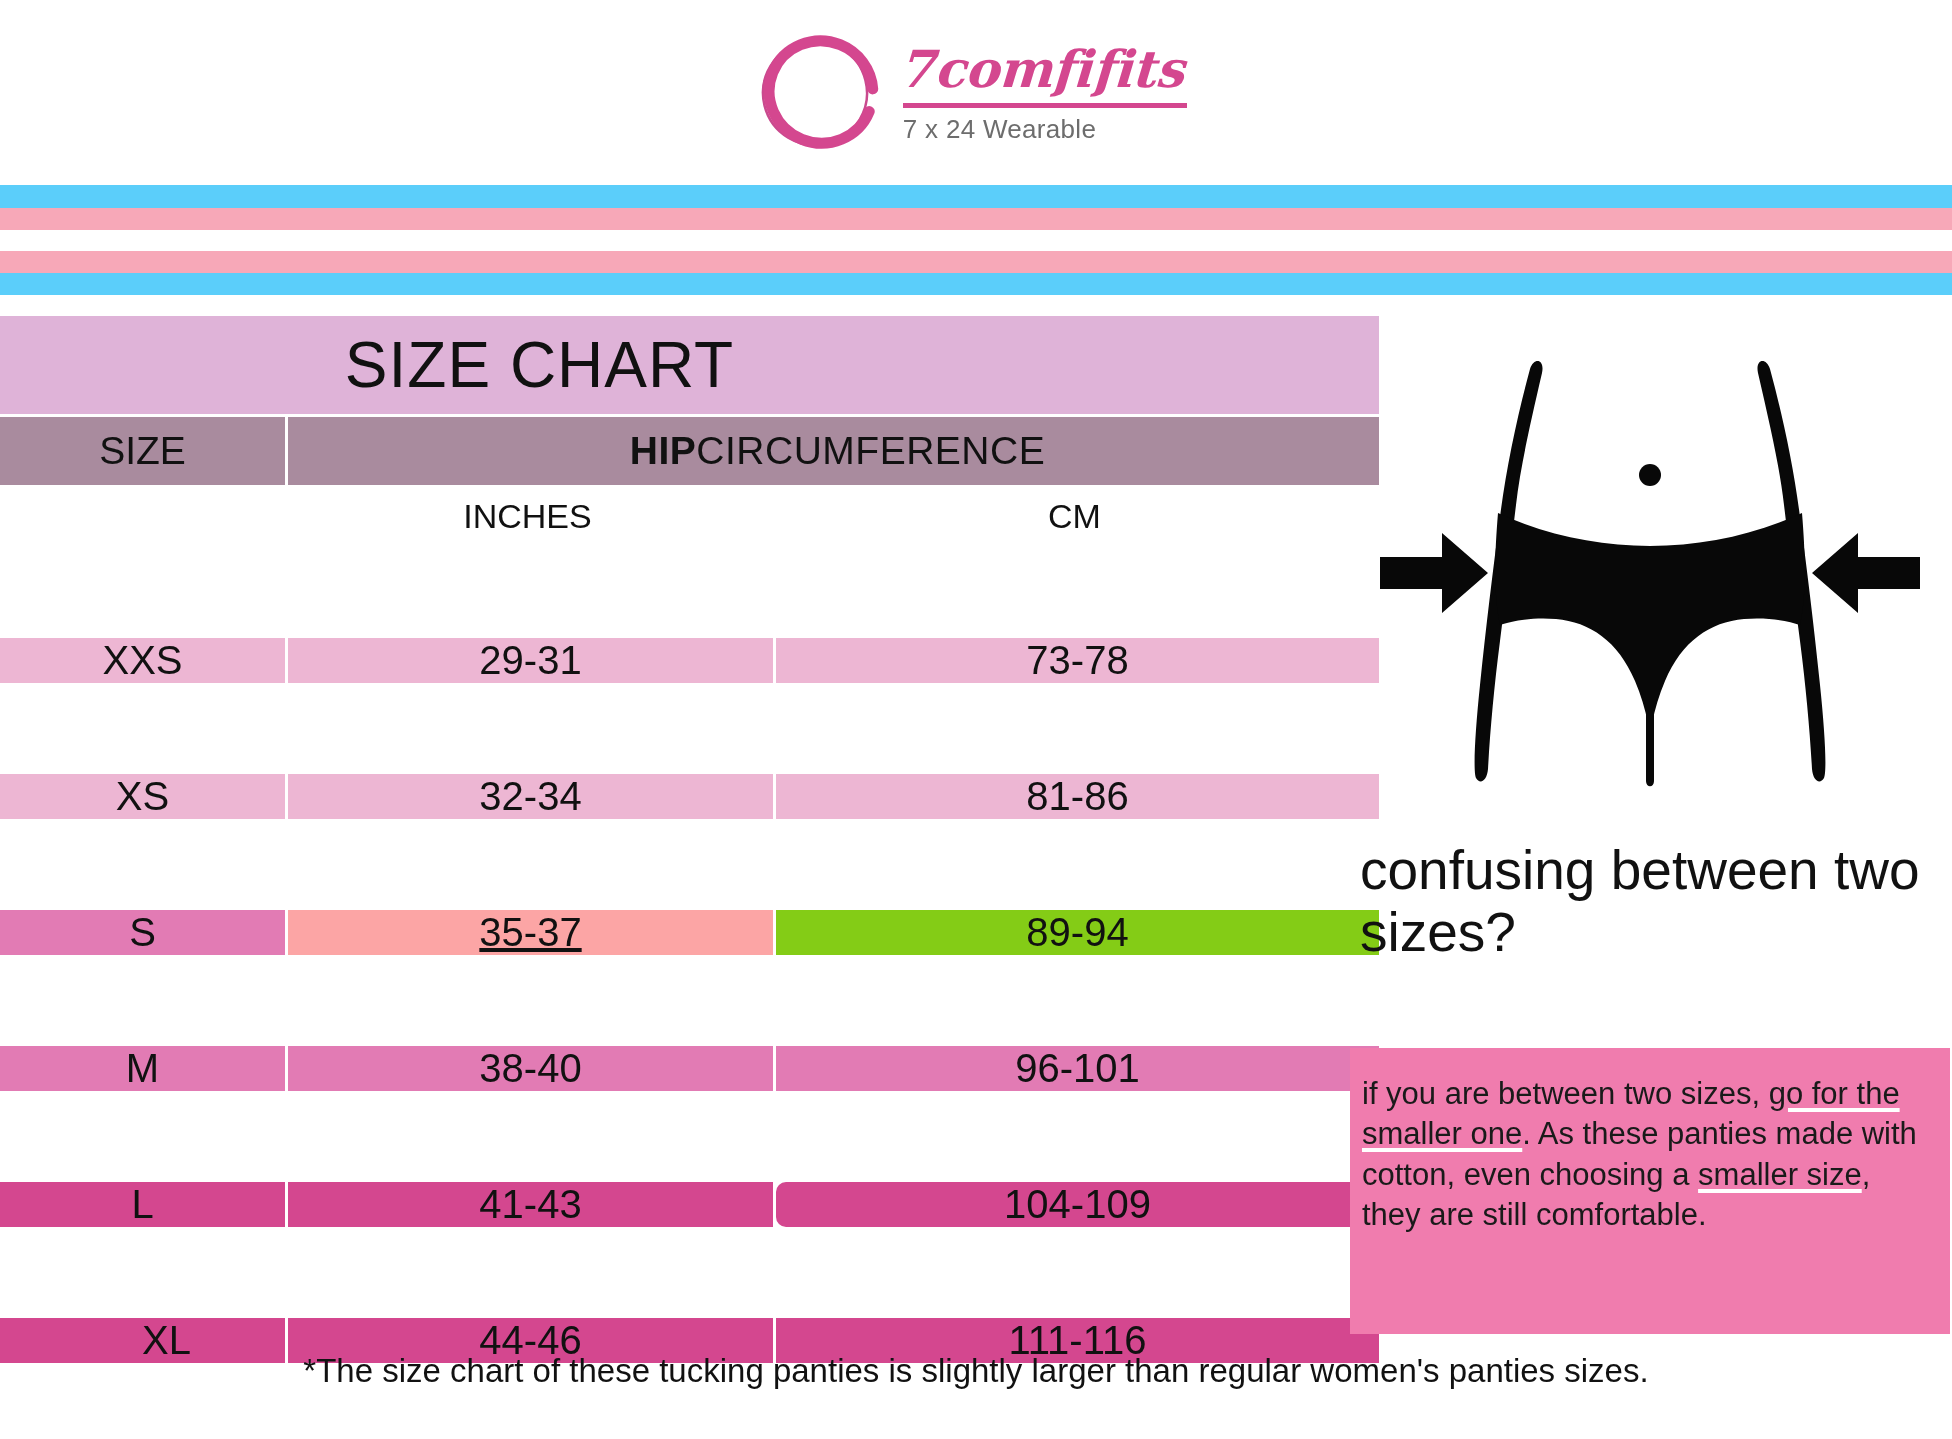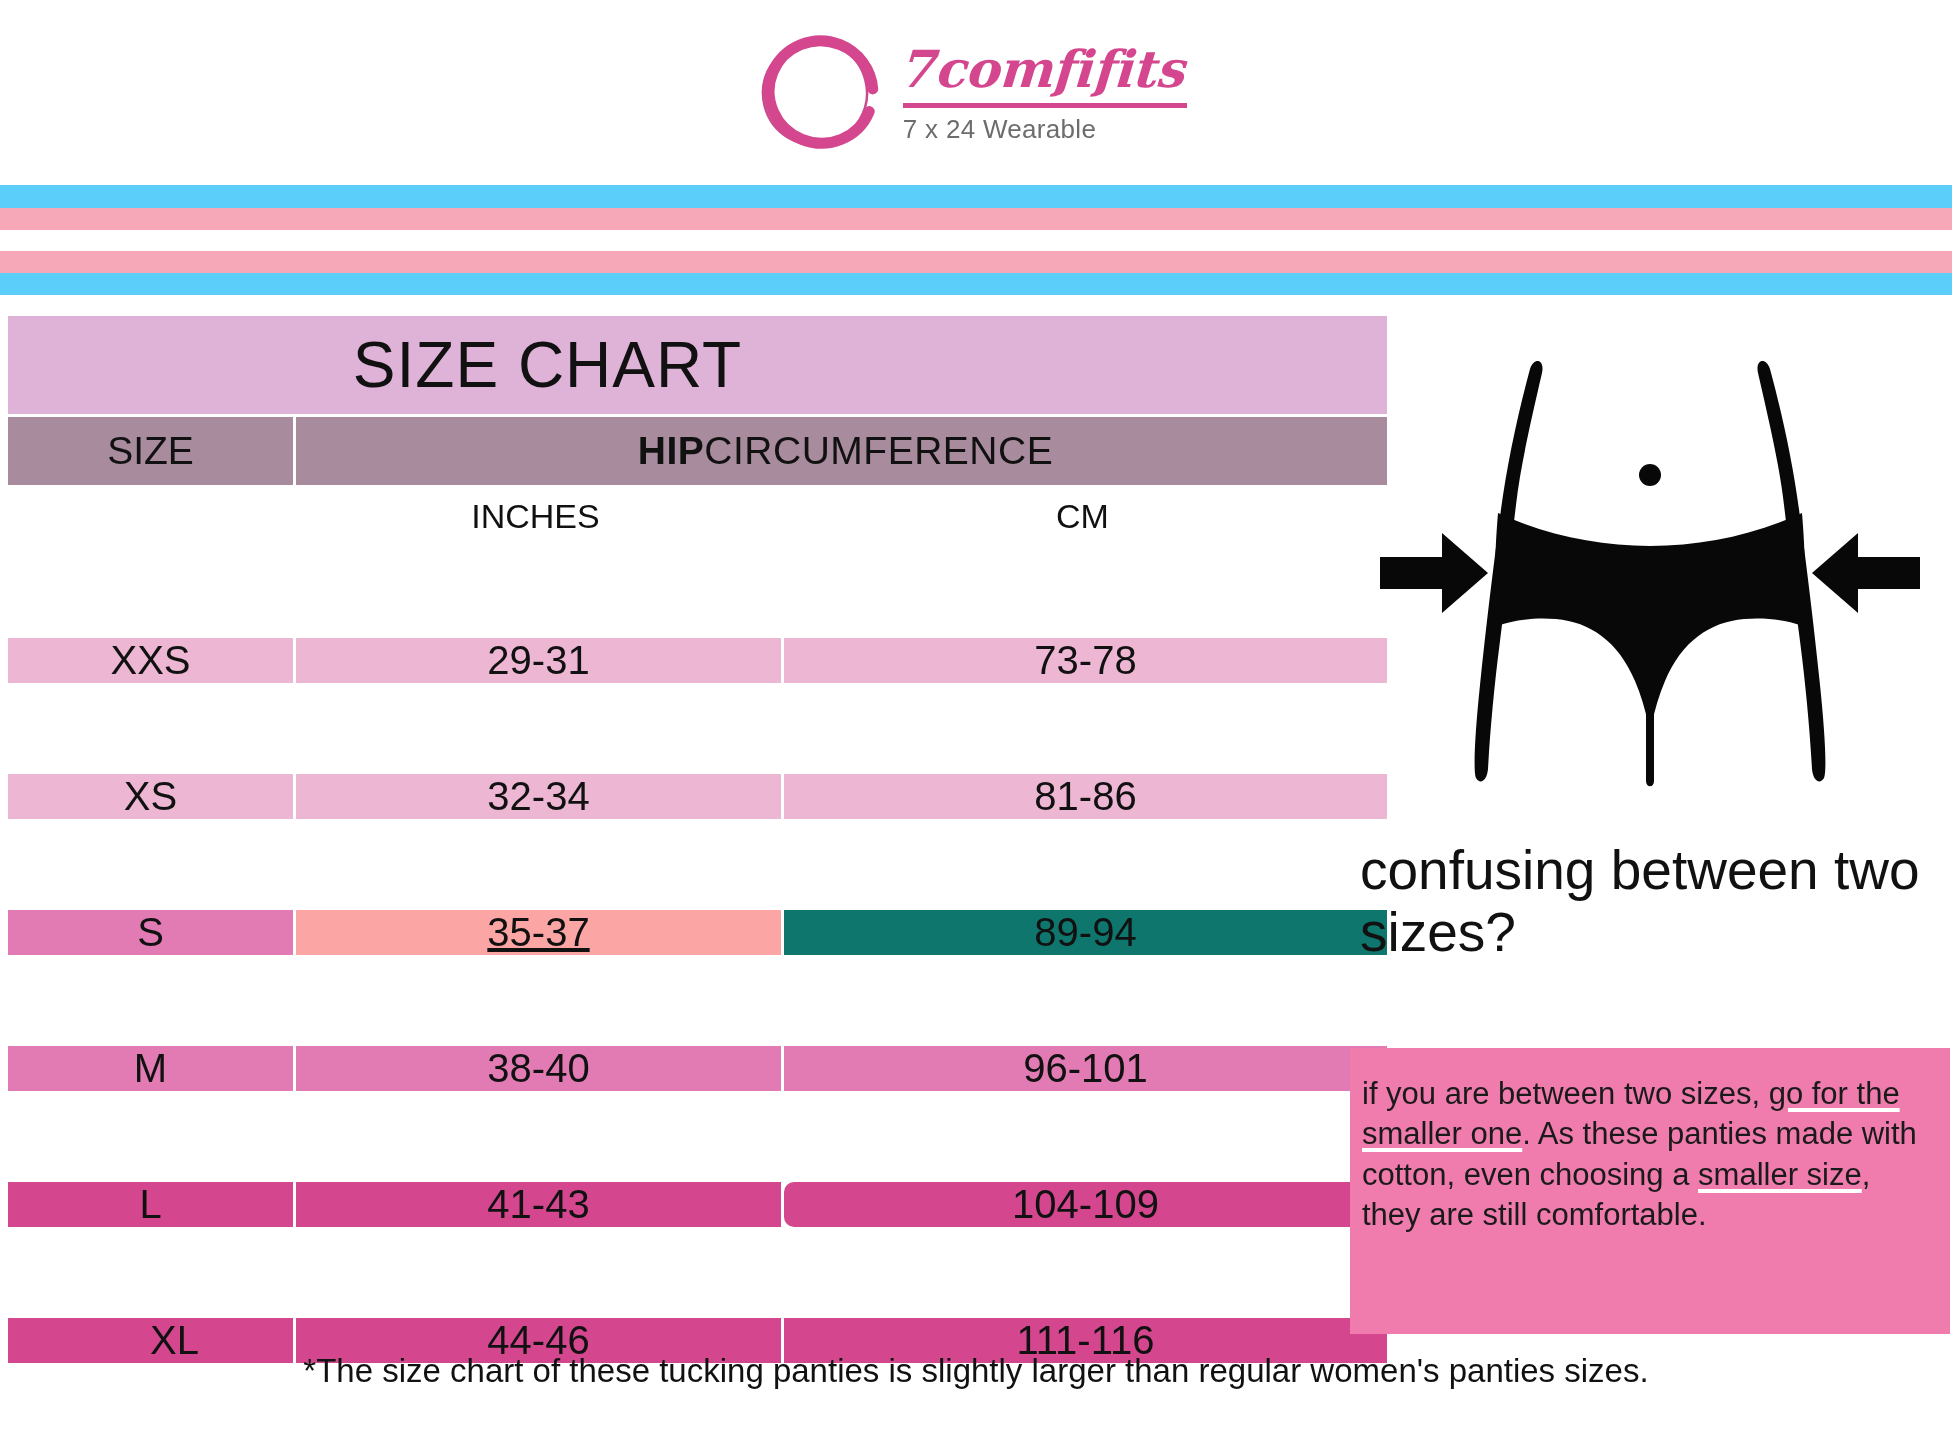--- a/index.html
+++ b/index.html
@@ -80,21 +80,21 @@
   .stripe { position: absolute; left: 0; width: 1952px; }
   .stripe.s1 { top: 0px;  height: 23px; background: #5BCEFA; }
   .stripe.s2 { top: 23px; height: 22px; background: #F7A8B8; }
   .stripe.s3 { top: 45px; height: 21px; background: #FFFFFF; }
   .stripe.s4 { top: 66px; height: 22px; background: #F7A8B8; }
   .stripe.s5 { top: 88px; height: 22px; background: #5BCEFA; }
 
   
   .size-table {
     position: absolute;
-    left: 8px;
+    left: 0;
     top: 316px;
     width: 1379px;
   }
   .title-band {
     height: 98px;
     background: #DFB3D8;
     display: flex;
     align-items: center;
     justify-content: center;
   }
@@ -283,21 +283,21 @@
           <div class="cell c-cm" style="background: rgb(237, 182, 211);">73-78</div>
         </div>
         <div class="data-row">
           <div class="cell c-size" style="background: rgb(237, 182, 211);">XS</div>
           <div class="cell c-in" style="background: rgb(237, 182, 211);">32-34</div>
           <div class="cell c-cm" style="background: rgb(237, 182, 211);">81-86</div>
         </div>
         <div class="data-row">
           <div class="cell c-size" style="background: rgb(226, 123, 180);">S</div>
           <div class="cell c-in" style="background: #fca5a5; text-decoration: underline;">35-37</div>
-          <div class="cell c-cm" style="background: #0f766e;">89-94</div>
+          <div class="cell c-cm" style="background: #84cc16;">89-94</div>
         </div>
         <div class="data-row">
           <div class="cell c-size" style="background: rgb(226, 123, 180);">M</div>
           <div class="cell c-in" style="background: rgb(226, 123, 180);">38-40</div>
           <div class="cell c-cm" style="background: rgb(226, 123, 180);">96-101</div>
         </div>
         <div class="data-row">
           <div class="cell c-size" style="background: rgb(212, 71, 143);">L</div>
           <div class="cell c-in" style="background: rgb(212, 71, 143);">41-43</div>
           <div class="cell c-cm" style="background: rgb(212, 71, 143); border-radius: 10px;">104-109</div>

